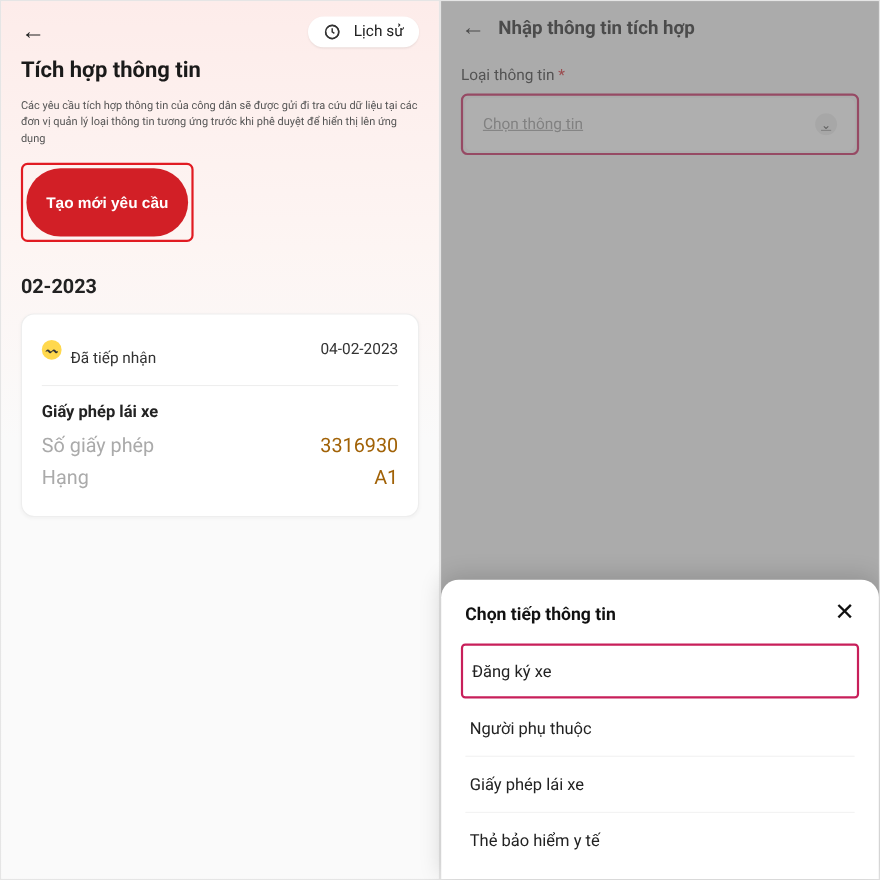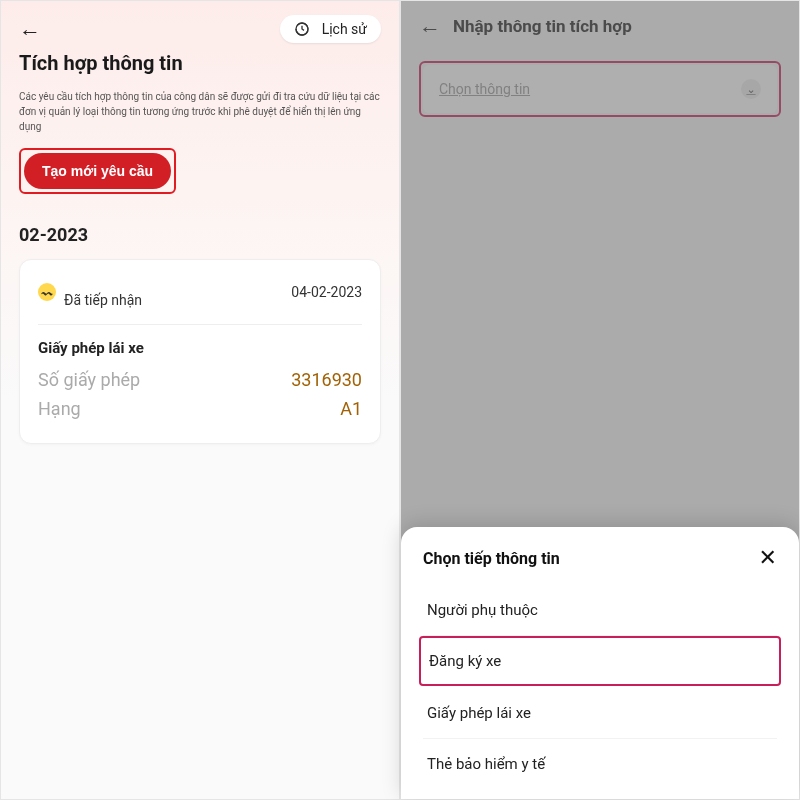--- a/index.html
+++ b/index.html
@@ -64,21 +64,21 @@
     border: 2.5px solid #e11b22;
     border-radius: 6px;
     padding: 3px;
     margin-bottom: 30px;
   }
   .cta-button {
     background: #d21f26;
     color: #fff;
     border: none;
     border-radius: 999px;
-    padding: 10px 18px;
+    padding: 23px 18px;
     font-size: 14px;
     font-weight: 600;
     cursor: pointer;
   }
   .month-heading {
     font-size: 18px;
     font-weight: 700;
     color: #222;
     margin-bottom: 14px;
   }
@@ -222,31 +222,35 @@
     </div>
   </div>
 </div>
 
 <div class="panel right-panel">
   <div class="right-content">
     <div class="right-header">
       <div class="back-arrow">←</div>
       <div class="right-title">Nhập thông tin tích hợp</div>
     </div>
+    <div class="field-label">
+      <span>Loại thông tin</span>
+      <span class="req">*</span>
+    </div>
     <div class="select-wrap">
       <div class="select-box">
         <span>Chọn thông tin</span>
         <span class="chevron">⌄</span>
       </div>
     </div>
   </div>
   <div class="right-dim"></div>
   <div class="sheet">
     <div class="sheet-header">
       <div class="sheet-title">Chọn tiếp thông tin</div>
       <div class="close-x">✕</div>
     </div>
+    <div class="option highlight">Đăng ký xe</div>
     <div class="option">Người phụ thuộc</div>
-    <div class="option highlight">Đăng ký xe</div>
     <div class="option">Giấy phép lái xe</div>
     <div class="option">Thẻ bảo hiểm y tế</div>
   </div>
 </div>
 
 </body></html>

